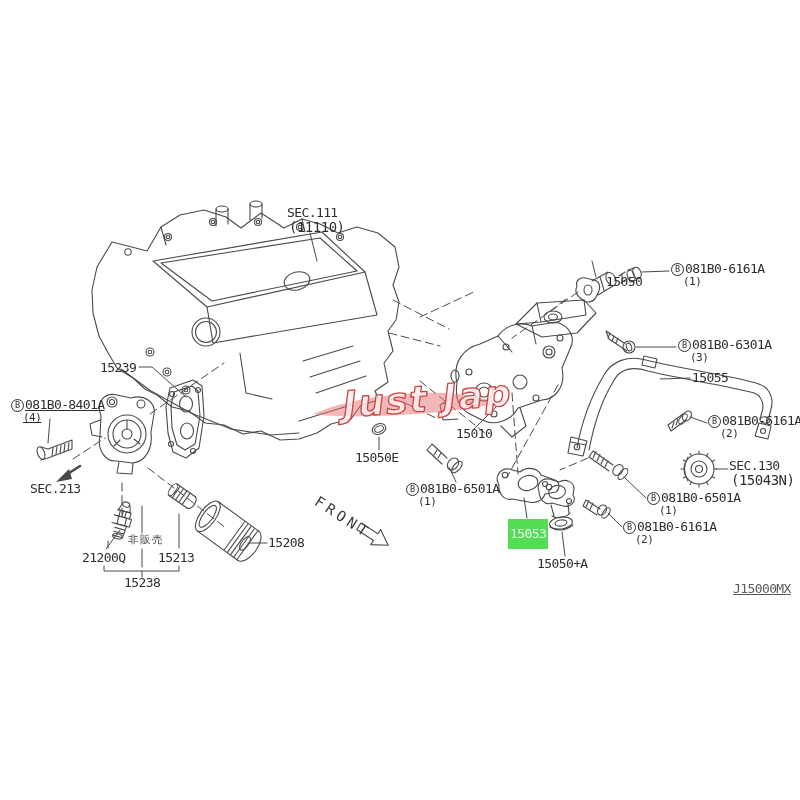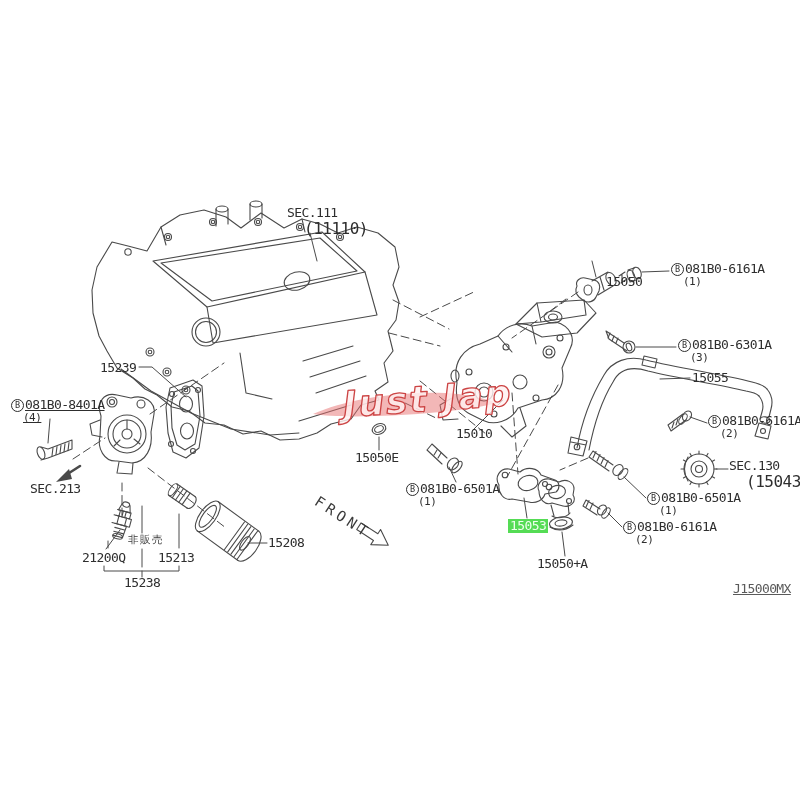--- a/index.html
+++ b/index.html
@@ -1,27 +1,27 @@
 <!DOCTYPE html>
 <html><head>
 <meta charset="utf-8">
 <style>
   html,body{margin:0;padding:0;background:#fff;}
   #stage{position:relative;width:800px;height:800px;background:#fff;overflow:hidden;}
   #art{position:absolute;left:0;top:0;}
   .lbl{position:absolute;font-family:"DejaVu Sans Mono","DejaVu Sans",monospace;
        font-size:13px;letter-spacing:-0.6px;color:#2e2e2e;white-space:nowrap;line-height:1.1;}
   .lbl .sub{font-size:11px;margin-left:12px;letter-spacing:-0.5px;}
-  .lbl.secref .sub{margin-left:17px;font-size:16px;}
+  .lbl.secref .sub{margin-left:2px;font-size:14px;}
   .bc{display:inline-block;width:11px;height:11px;border:1.2px solid #2e2e2e;border-radius:50%;
       font-size:8.5px;line-height:11px;text-align:center;margin-right:1px;vertical-align:1px;letter-spacing:0;}
   .kanji{font-family:Liberation Serif, serif;font-size:10.5px;letter-spacing:1.5px;color:#3a3a3a;}
   .front{font-size:14.5px;letter-spacing:4px;color:#3a3a3a;transform:rotate(33deg);transform-origin:left top;}
   .code{color:#5a5a5a;}
-  .highlight{background:#55dc55;color:#eeffee;padding:0 2px;}
+  .highlight{background:#55dc55;color:#eeffee;padding:8px 2px;}
 </style>
 </head>
 <body>
 
 <div id="stage">
 
 <svg id="art" width="800" height="800" viewBox="0 0 800 800" fill="none" stroke="#4a4a4a" stroke-width="1.1" stroke-linecap="round" stroke-linejoin="round">
 
   <g>
     <path d="M97,267 L112,242 L128,246 L147,251 L161,227 L180,215 L204,210 L226,217 L241,228 L261,213 L284,228 L302,219 L320,224 L338,233 L357,227 L378,233 L395,247 L399,267 L393,285 L399,302 L396,320 L388,331 L393,351 L384,363 L388,382 L375,391 L379,400 L361,405 L351,419 L331,424 L317,433 L299,439 L280,440 L261,431 L243,434 L224,425 L205,423 L189,411 L172,407 L157,395 L145,389 L133,378 L117,368 L107,351 L99,336 L93,313 L92,290 Z"></path>

